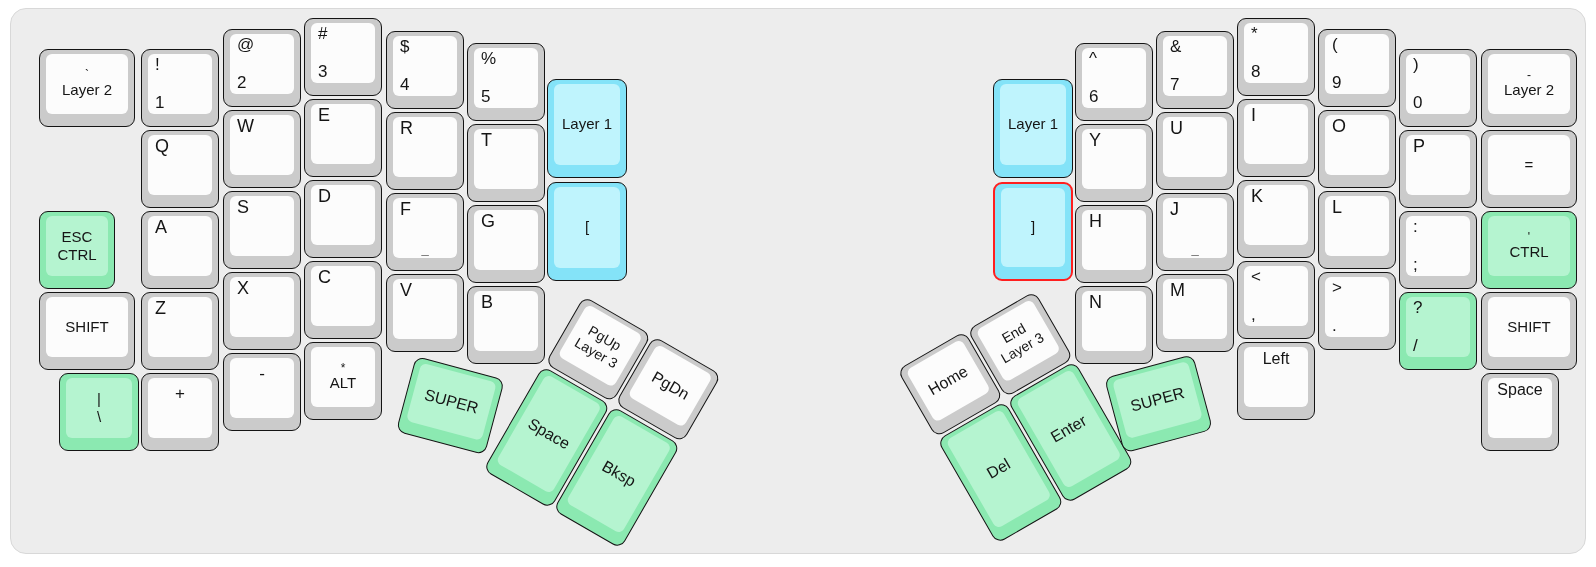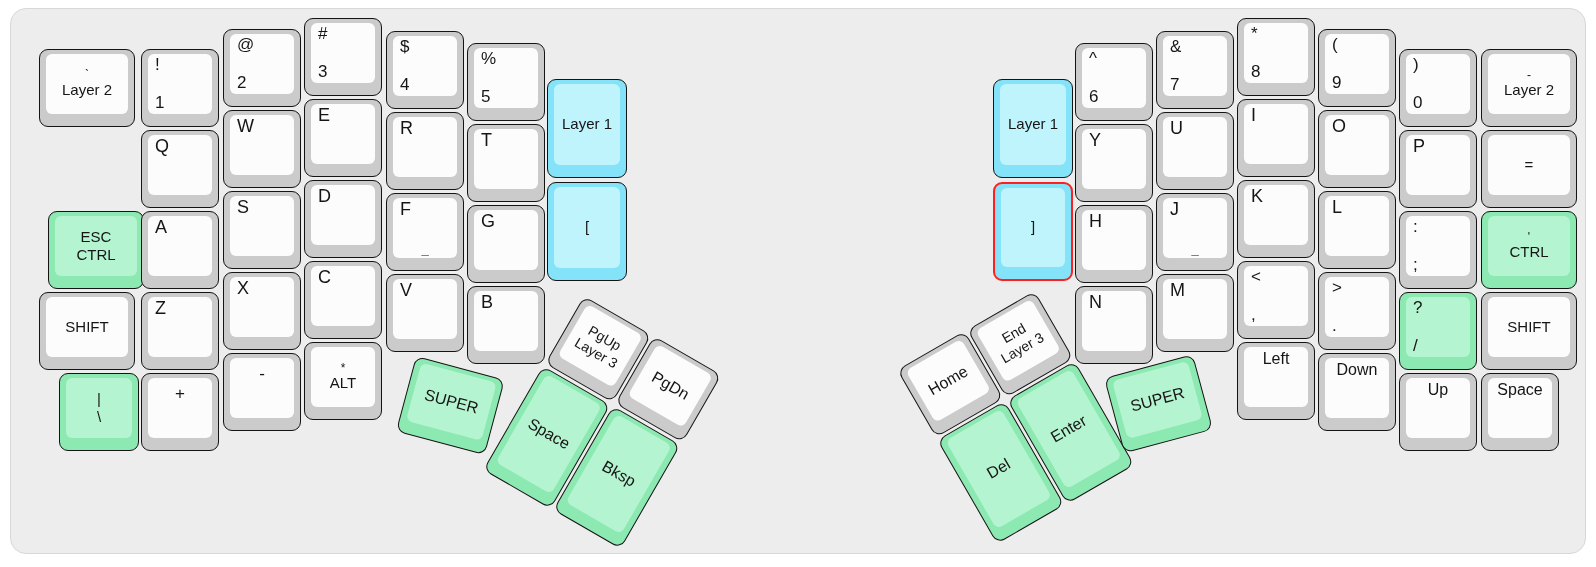--- a/index.html
+++ b/index.html
@@ -62,21 +62,21 @@
 
 <div class="case" id="kbcase">
     <div class="key white" style="left: 28px; top: 40px; width: 96px; height: 78px;">
       <div class="cap">
         <div class="lab-centersub">
           <span class="sub">`</span>
           <span>Layer 2</span>
         </div>
       </div>
     </div>
-    <div class="key green" style="left: 37px; top: 202px; width: 96px; height: 78px;">
+    <div class="key green" style="left: 28px; top: 202px; width: 76px; height: 78px;">
       <div class="cap">
         <div class="lab-center">
           <span>ESC</span>
           <span>CTRL</span>
         </div>
       </div>
     </div>
     <div class="key white" style="left: 28px; top: 283px; width: 96px; height: 78px;">
       <div class="cap">
         <div class="lab-center">
@@ -387,25 +387,20 @@
       </div>
     </div>
     <div class="key white" style="left: 1307px; top: 263px; width: 78px; height: 78px;">
       <div class="cap">
         <div class="lab-pair">
           <span>&gt;</span>
           <span>.</span>
         </div>
       </div>
     </div>
-    <div class="key white" style="left: 1307px; top: 344px; width: 78px; height: 78px;">
-      <div class="cap">
-        <div class="lab-arrow">Down</div>
-      </div>
-    </div>
     <div class="key white" style="left: 1388px; top: 40px; width: 78px; height: 78px;">
       <div class="cap">
         <div class="lab-pair">
           <span>)</span>
           <span>0</span>
         </div>
       </div>
     </div>
     <div class="key white" style="left: 1388px; top: 121px; width: 78px; height: 78px;">
       <div class="cap">
@@ -419,25 +414,20 @@
           <span>;</span>
         </div>
       </div>
     </div>
     <div class="key green" style="left: 1388px; top: 283px; width: 78px; height: 78px;">
       <div class="cap">
         <div class="lab-pair">
           <span>?</span>
           <span>/</span>
         </div>
-      </div>
-    </div>
-    <div class="key white" style="left: 1388px; top: 364px; width: 78px; height: 78px;">
-      <div class="cap">
-        <div class="lab-arrow">Up</div>
       </div>
     </div>
     <div class="key white" style="left: 1470px; top: 40px; width: 96px; height: 78px;">
       <div class="cap">
         <div class="lab-centersub">
           <span class="sub">-</span>
           <span>Layer 2</span>
         </div>
       </div>
     </div>

